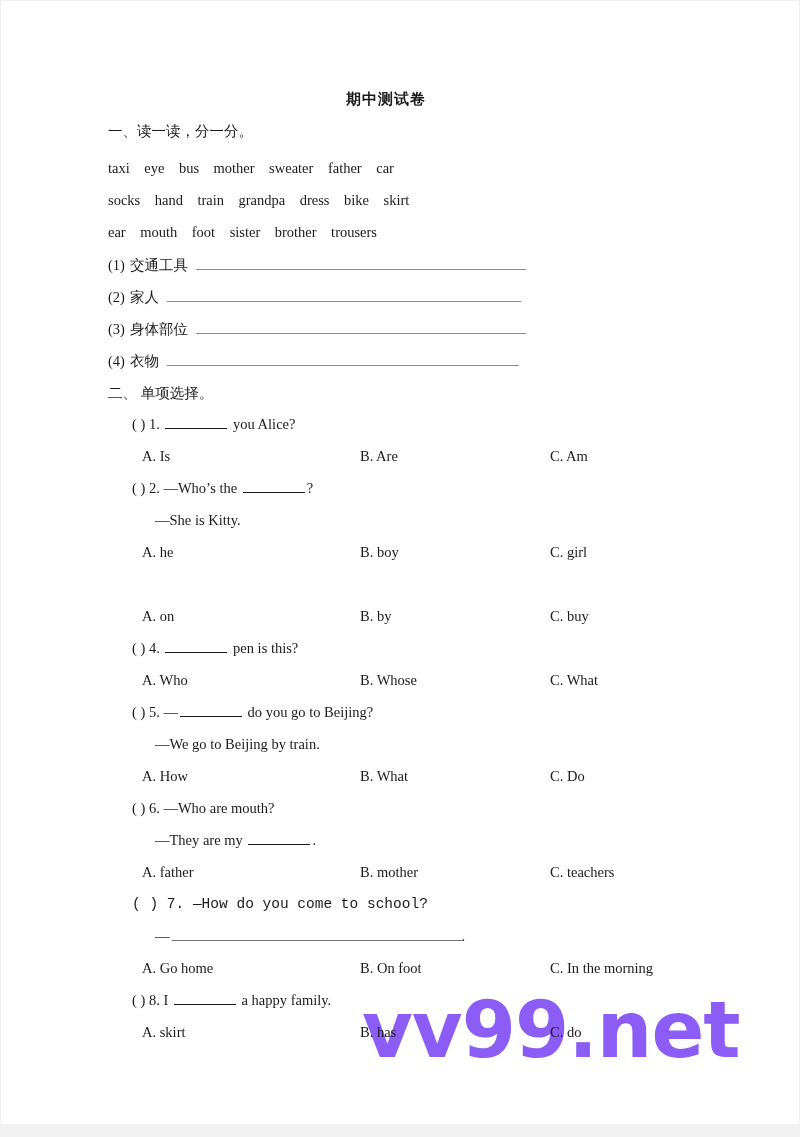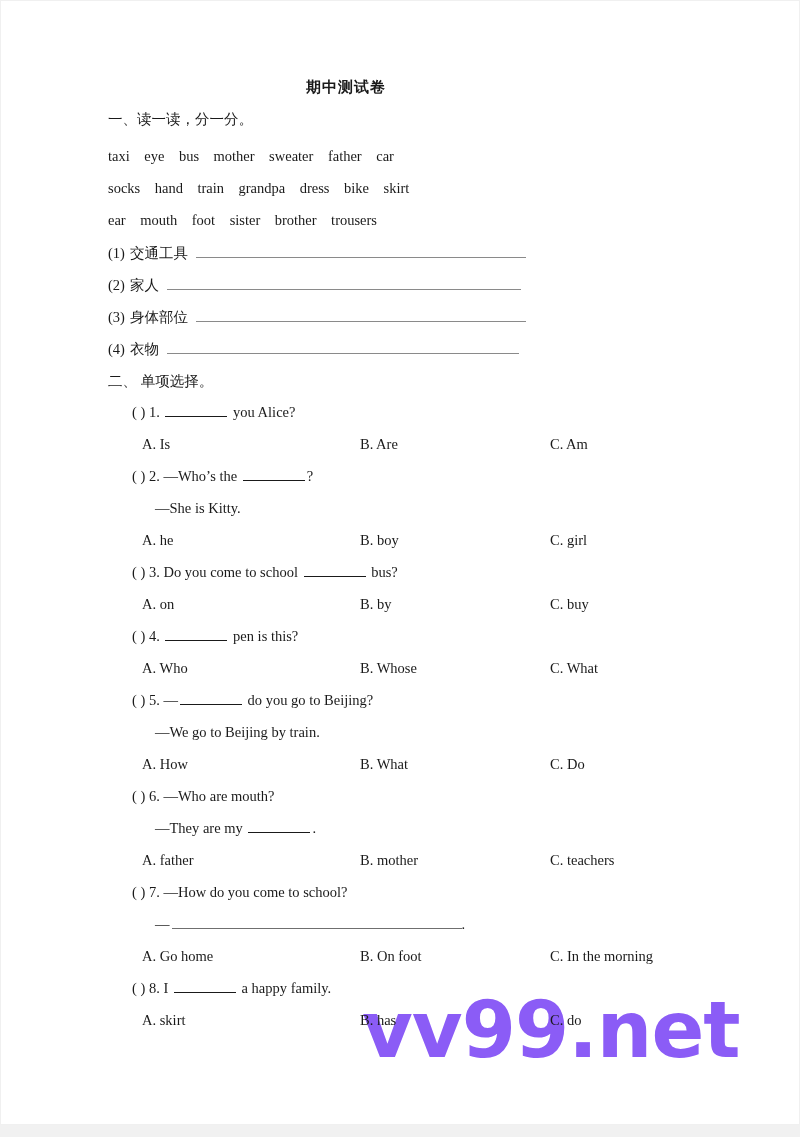--- a/index.html
+++ b/index.html
@@ -47,23 +47,24 @@
     letter-spacing: -1px;
     color: #8b5cf6;
     white-space: nowrap;
     user-select: none;
     z-index: 0;
   }
 
   #content {
     position: absolute;
     left: 0;
-    top: 4px;
+    top: 16px;
     width: 692px;
     z-index: 2;
+    padding-left: 40px;
   }
 
   .doc-title {
     text-align: center;
     font-weight: bold;
     font-size: 15px;
     margin: 0;
     padding-top: 74px;
     letter-spacing: 1px;
   }
@@ -242,26 +243,20 @@
     <span>—Who’s the</span>
     <span class="blank-u"></span><span>?</span>
   </div>
   <div class="q-cont" style="top:496px;">—She is Kitty.</div>
   <div class="q-options" style="top:528px;">
     <span class="opt a">A. he</span>
     <span class="opt b">B. boy</span>
     <span class="opt c">C. girl</span>
   </div>
 
-  <div class="q-stem" style="top:560px;">
-    <span>(  ) 3.</span>
-    <span>Do you come to school</span>
-    <span class="blank-u"></span>
-    <span>bus?</span>
-  </div>
   <div class="q-options" style="top:592px;">
     <span class="opt a">A. on</span>
     <span class="opt b">B. by</span>
     <span class="opt c">C. buy</span>
   </div>
 
   <div class="q-stem" style="top:624px;">
     <span>(  ) 4.</span>
     <span class="blank-u"></span>
     <span>pen is this?</span>
@@ -291,21 +286,21 @@
   <div class="q-cont" style="top:816px;">
     <span>—They are my</span>
     <span class="blank-u"></span><span>.</span>
   </div>
   <div class="q-options" style="top:848px;">
     <span class="opt a">A. father</span>
     <span class="opt b">B. mother</span>
     <span class="opt c">C. teachers</span>
   </div>
 
-  <div class="q-stem" style="top:880px;">
+  <div class="q-stem" style="top:880px;font-family:Liberation Mono, monospace;">
     <span>(  ) 7.</span>
     <span>—How do you come to school?</span>
   </div>
   <div class="q-cont" style="top:912px;">
     <span>—</span><span class="ans-rule"></span><span>.</span>
   </div>
   <div class="q-options" style="top:944px;">
     <span class="opt a">A. Go home</span>
     <span class="opt b">B. On foot</span>
     <span class="opt c">C. In the morning</span>

